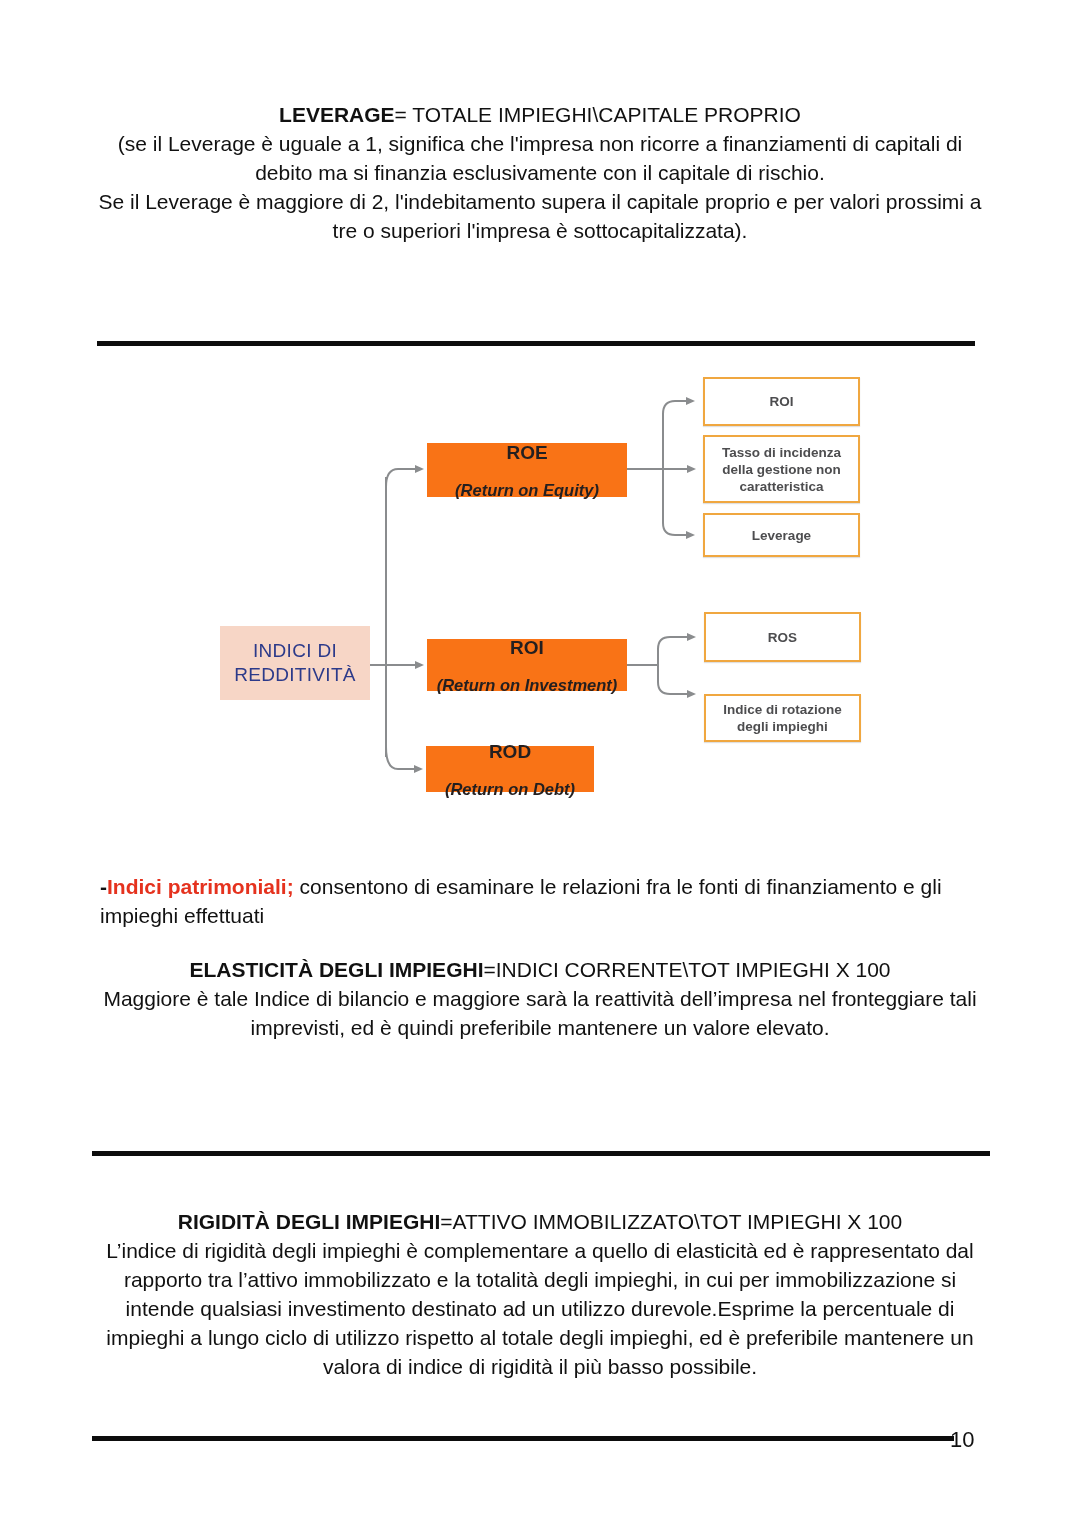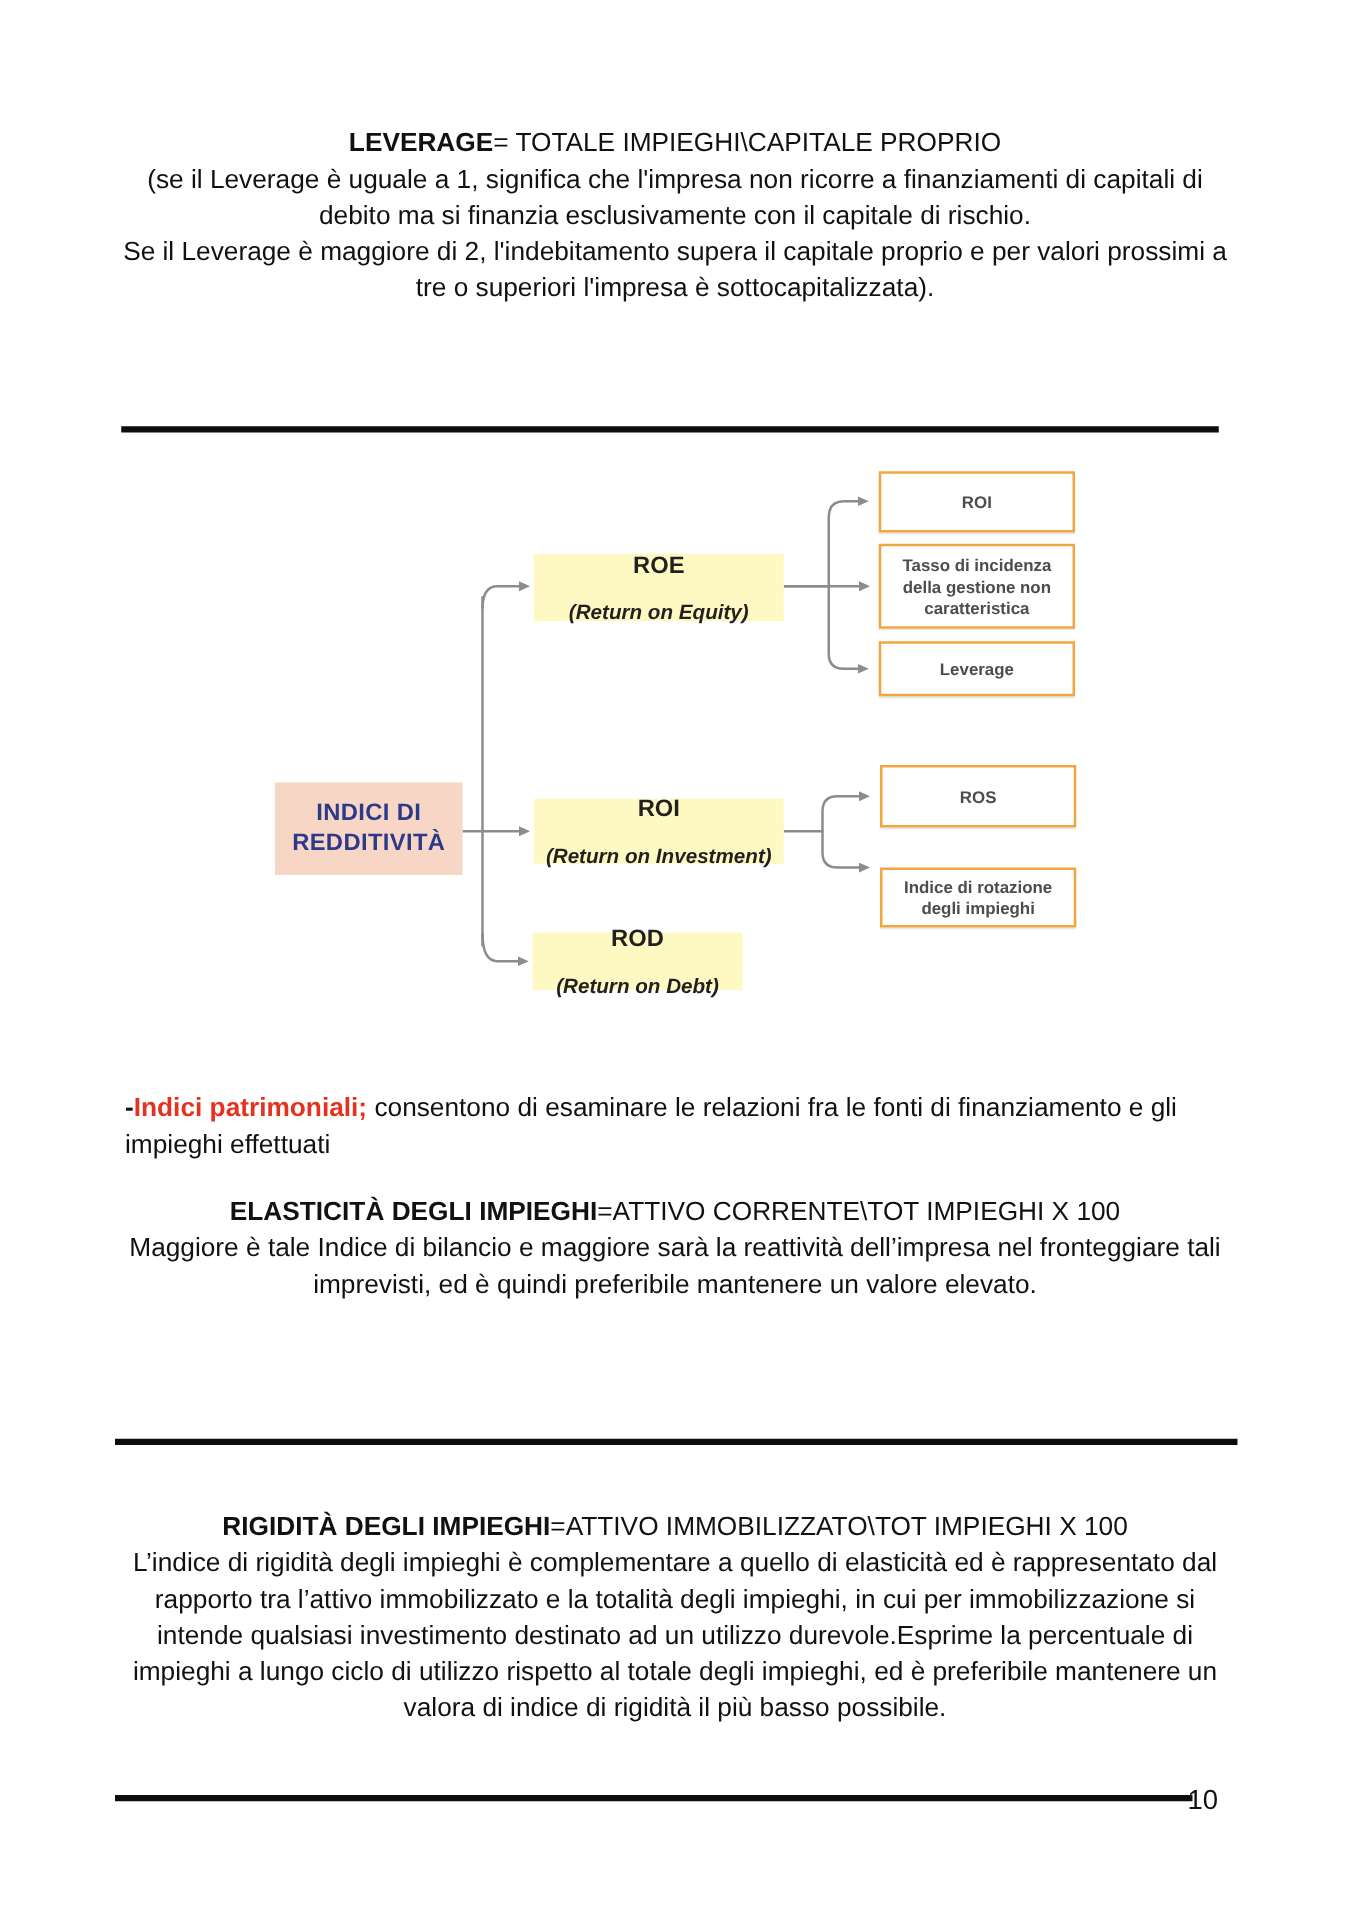--- a/index.html
+++ b/index.html
@@ -6,22 +6,22 @@
   .page{position:relative;width:1080px;height:1527px;background:#ffffff;overflow:hidden;
         font-family:"Liberation Sans","DejaVu Sans",sans-serif;color:#111;}
   .abs{position:absolute;}
   .body-text{font-size:21px;line-height:29px;}
   .center-text{text-align:center;}
   .b{font-weight:700;}
   .red{color:#E5321E;font-weight:700;}
   .rule{position:absolute;height:5px;background:#0d0d0d;}
   .node{position:absolute;display:flex;align-items:center;justify-content:center;
         flex-direction:column;text-align:center;box-sizing:border-box;}
-  .node.pink{background:#F7D6C6;color:#2C3A8A;font-weight:700;font-size:19px;line-height:24px;letter-spacing:.3px;}
-  .node.orange{background:#fef9c3;color:#231F20;gap:16px;}
+  .node.pink{background:#F7D6C6;color:#2C3A8A;font-weight:400;font-size:19px;line-height:24px;letter-spacing:.3px;}
+  .node.orange{background:#f97316;color:#231F20;gap:16px;}
   .orange .t{font-weight:700;font-size:19px;line-height:23px;}
   .orange .s{font-weight:700;font-style:italic;font-size:16.5px;line-height:20px;}
   .node.leaf{background:#ffffff;border:2px solid #F0A740;color:#4D4D4F;font-weight:700;
              font-size:13.5px;line-height:17px;box-shadow:0 1px 1px rgba(0,0,0,.12);padding:2px 8px;}
   .pagenum{position:absolute;font-size:22px;line-height:26px;color:#111;}
 </style>
 </head>
 <body>
 
 <div class="page">
@@ -79,21 +79,21 @@
     <div class="node leaf" style="left:703px;top:32px;width:157px;height:49px;">ROI</div>
     <div class="node leaf" style="left:703px;top:90px;width:157px;height:68px;">Tasso di incidenza della gestione non caratteristica</div>
     <div class="node leaf" style="left:703px;top:168px;width:157px;height:44px;">Leverage</div>
     <div class="node leaf" style="left:704px;top:267px;width:157px;height:50px;">ROS</div>
     <div class="node leaf" style="left:704px;top:325px;width:157px;height:48px;margin-top:24px;">Indice di rotazione degli impieghi</div>
   </div>
 
   <div class="abs body-text" style="left:100px;top:872px;width:880px;text-align:left;"><span class="b">-</span><span class="red">Indici patrimoniali;</span><span> consentono di esaminare le relazioni fra le fonti di finanziamento e gli impieghi effettuati</span></div>
 
   <div class="abs body-text center-text" style="left:95px;top:955px;width:890px;">
-    <div><span class="b">ELASTICITÀ DEGLI IMPIEGHI</span><span>=ATTIVO CORRENTE\TOT IMPIEGHI X 100</span></div>
+    <div><span class="b">ELASTICITÀ DEGLI IMPIEGHI</span><span>=INDICI CORRENTE\TOT IMPIEGHI X 100</span></div>
     <div>Maggiore è tale Indice di bilancio e maggiore sarà la reattività dell’impresa nel fronteggiare tali imprevisti, ed è quindi preferibile mantenere un valore elevato.</div>
   </div>
 
   <div class="rule" style="left:92px;top:1151px;width:898px;"></div>
 
   <div class="abs body-text center-text" style="left:95px;top:1207px;width:890px;">
     <div><span class="b">RIGIDITÀ DEGLI IMPIEGHI</span><span>=ATTIVO IMMOBILIZZATO\TOT IMPIEGHI X 100</span></div>
     <div>L’indice di rigidità degli impieghi è complementare a quello di elasticità ed è rappresentato dal rapporto tra l’attivo immobilizzato e la totalità degli impieghi, in cui per immobilizzazione si intende qualsiasi investimento destinato ad un utilizzo durevole.Esprime la percentuale di impieghi a lungo ciclo di utilizzo rispetto al totale degli impieghi, ed è preferibile mantenere un valora di indice di rigidità il più basso possibile.</div>
   </div>
 

